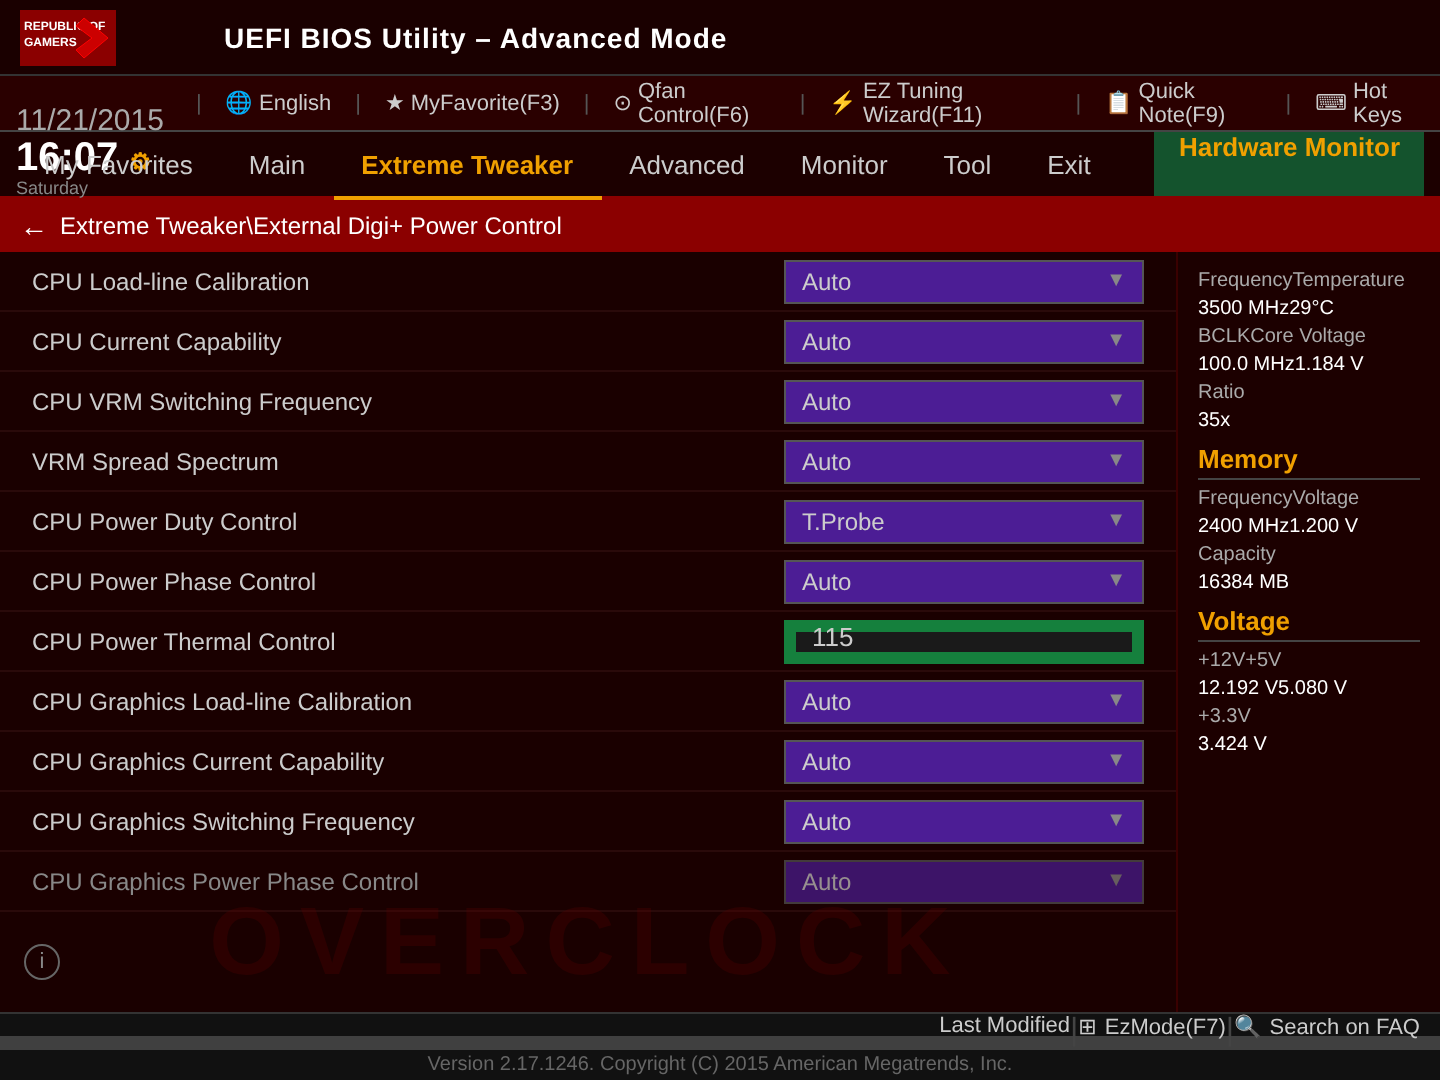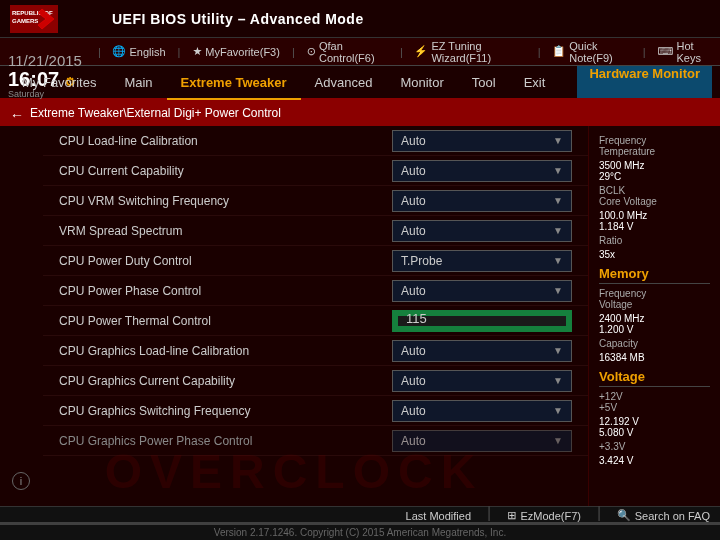--- a/index.html
+++ b/index.html
@@ -93,21 +93,21 @@
       border-bottom: 2px solid transparent;
       margin-bottom: -2px;
     }
     .nav-tab.active {
       color: #f0a000;
       border-bottom: 2px solid #f0a000;
       font-weight: bold;
     }
     .hw-monitor-tab {
       margin-left: auto;
-      background: #0c4a6e;
+      background: #14532d;
       color: #f0a000;
       font-weight: bold;
       padding: 0 12px;
       font-size: 13px;
     }
 
     
     .breadcrumb {
       background: #8b0000;
       height: 26px;
@@ -120,21 +120,20 @@
     }
     .breadcrumb-arrow {
       font-size: 14px;
       color: #fff;
     }
 
     
     .main-area {
       display: flex;
       height: calc(540px - 38px - 28px - 34px - 26px - 34px);
-      margin-left: 43px;
     }
 
     
     .settings-panel {
       flex: 1;
       background: #1a0000;
       overflow-y: auto;
       padding: 0;
     }
     .settings-panel::-webkit-scrollbar { width: 6px; }
@@ -149,21 +148,21 @@
       border-bottom: 1px solid #2a0a0a;
     }
     .setting-label {
       flex: 1;
       font-size: 12px;
       color: #ccc;
     }
     .setting-value {
       width: 180px;
       height: 22px;
-      background: #0f172a;
+      background: #4c1d95;
       border: 1px solid #555;
       color: #ccc;
       font-size: 12px;
       display: flex;
       align-items: center;
       justify-content: space-between;
       padding: 0 8px;
     }
     .setting-value-text {
       background: #1a1a1a;
@@ -192,42 +191,40 @@
       font-size: 13px;
       font-weight: bold;
       margin: 6px 0 4px 0;
       border-bottom: 1px solid #444;
       padding-bottom: 2px;
     }
     .hw-row {
       display: flex;
       justify-content: flex-start;
       margin: 3px 0;
-      flex-direction: column;
     }
     .hw-label { color: #aaa; font-size: 10px; }
     .hw-value { color: #fff; font-size: 10px; }
 
     
     .footer {
       height: 34px;
       background: #111;
       border-top: 1px solid #333;
       display: flex;
       flex-direction: column;
       justify-content: center;
     }
     .footer-top {
       display: flex;
-      align-items: flex-end;
+      align-items: flex-start;
       justify-content: flex-end;
       padding: 0 10px;
-      gap: 16px;
       height: 18px;
-      border-bottom: 3px solid #404040;
+      border-bottom: 7px solid #404040;
     }
     .footer-bottom {
       text-align: center;
       font-size: 10px;
       color: #666;
       padding: 2px 0;
     }
     .footer-btn {
       font-size: 11px;
       color: #ccc;

